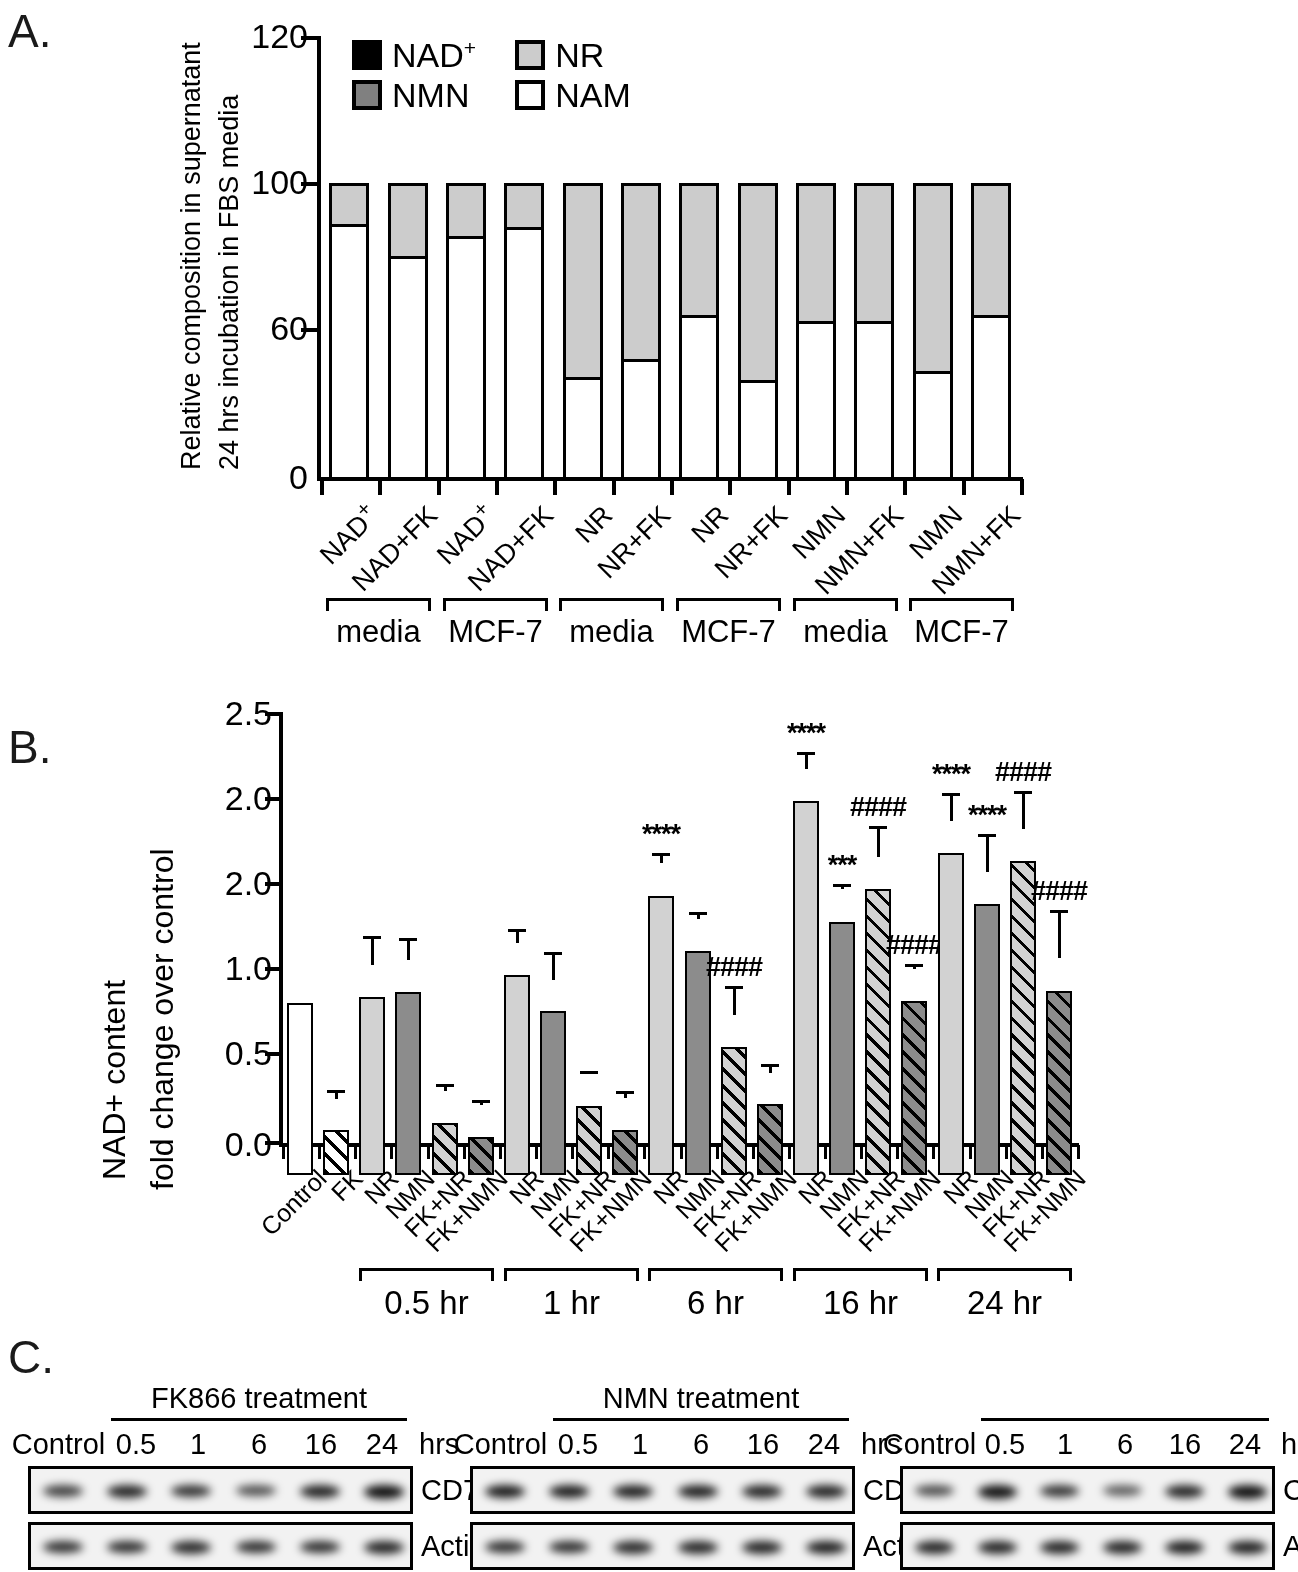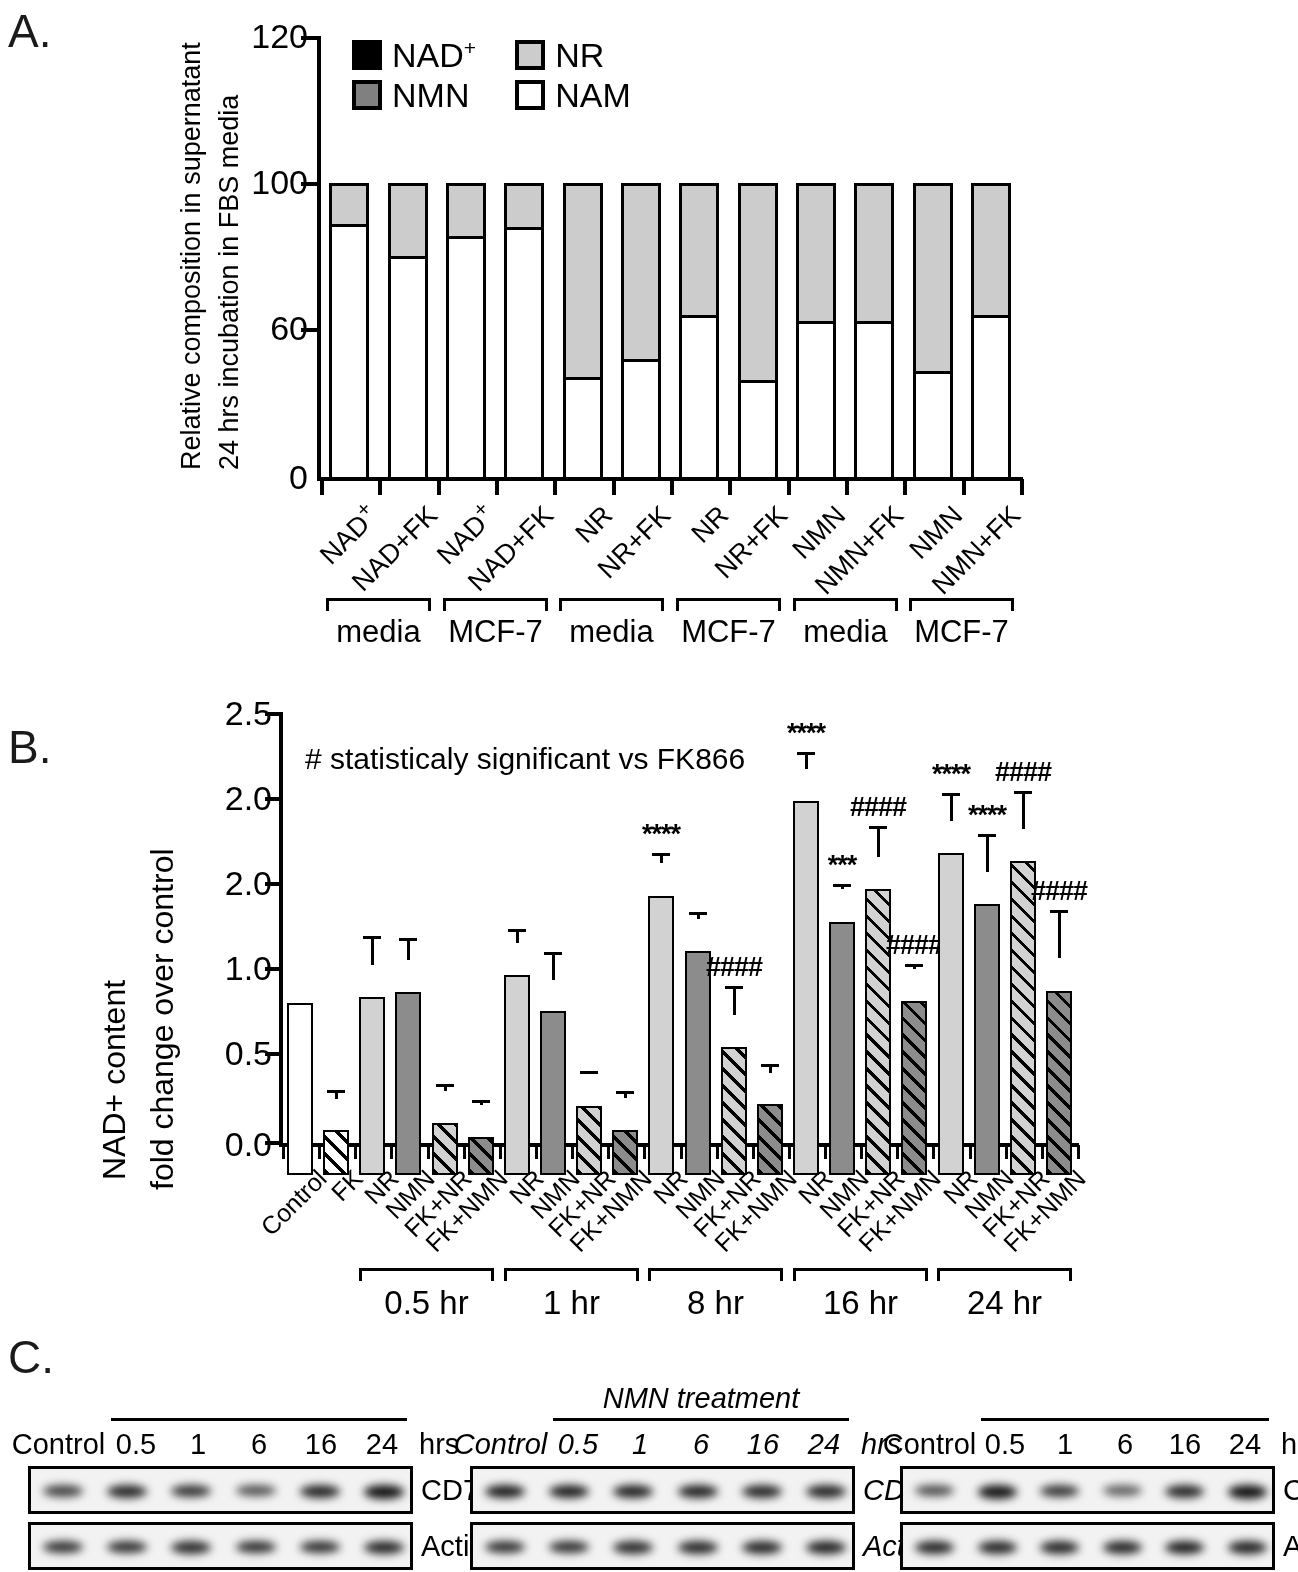--- a/index.html
+++ b/index.html
@@ -199,21 +199,20 @@
       <div class="brklab" style="left:909px;top:614px;width:105px;">MCF-7</div>
     </div>
 </div>
 
 <div id="panelB">
   <div class="panel-letter" style="left:8px;top:40px;">B.</div>
 
   <div class="vlabel" style="left:96px;top:500px;font-size:32px;"><span>NAD+ content</span></div>
   <div class="vlabel" style="left:144px;top:510px;font-size:32px;">fold change  over control</div>
 
-  <div class="noteB" style="left:305px;top:60px;"># statisticaly significant vs FK866</div>
 
   <div class="ytlabel" style="left:196px;top:16px;width:76px;">2.5</div>
   <div class="ytlabel" style="left:196px;top:101px;width:76px;">2.0</div>
   <div class="ytlabel" style="left:196px;top:186px;width:76px;">2.0</div>
   <div class="ytlabel" style="left:196px;top:271px;width:76px;">1.0</div>
   <div class="ytlabel" style="left:196px;top:356px;width:76px;">0.5</div>
   <div class="ytlabel" style="left:196px;top:447px;width:76px;">0.0</div>
 
   <div class="axis-line" style="left:279px;top:32px;width:4px;height:435px;"></div>
   <div class="axis-line" style="left:279px;top:463px;width:800px;height:4px;"></div>
@@ -348,32 +347,33 @@
       <div class="xrotB" style="left:809px;top:484px;width:190px;">NMN</div>
       <div class="xrotB" style="left:845px;top:484px;width:190px;">FK+NR</div>
       <div class="xrotB" style="left:881px;top:484px;width:190px;">FK+NMN</div>
     </div>
   <div id="bracketsB">
       <div class="brk" style="left:359px;top:588px;width:135px;"></div>
       <div class="brklab" style="left:359px;top:604px;width:135px;font-size:33px;">0.5 hr</div>
       <div class="brk" style="left:504px;top:588px;width:135px;"></div>
       <div class="brklab" style="left:504px;top:604px;width:135px;font-size:33px;">1 hr</div>
       <div class="brk" style="left:648px;top:588px;width:135px;"></div>
-      <div class="brklab" style="left:648px;top:604px;width:135px;font-size:33px;">8 hr</div>
+      <div class="brklab" style="left:648px;top:604px;width:135px;font-size:33px;">6 hr</div>
       <div class="brk" style="left:793px;top:588px;width:135px;"></div>
       <div class="brklab" style="left:793px;top:604px;width:135px;font-size:33px;">16 hr</div>
       <div class="brk" style="left:937px;top:588px;width:135px;"></div>
       <div class="brklab" style="left:937px;top:604px;width:135px;font-size:33px;">24 hr</div>
     </div>
 </div>
 
 <div id="panelC">
   <div class="panel-letter" style="left:8px;top:-40px;">C.</div>
   <div id="blotsC">
       <div class="blotgroup" style="left:28px;top:0;width:505px;height:200px;">
+        <div class="grouptitle" style="left:77px;top:12px;width:308px;">FK866 treatment</div>
         <div class="grouprule" style="left:83px;top:48px;width:296px;"></div>
         <div class="lanelab" style="left:-24px;top:58px;width:109px;">Control</div>
         <div class="lanelab" style="left:77px;top:58px;width:62px;">0.5</div>
         <div class="lanelab" style="left:139px;top:58px;width:62px;">1</div>
         <div class="lanelab" style="left:200px;top:58px;width:62px;">6</div>
         <div class="lanelab" style="left:262px;top:58px;width:62px;">16</div>
         <div class="lanelab" style="left:323px;top:58px;width:62px;">24</div>
         <div class="lanelab" style="left:391px;top:58px;width:80px;text-align:left;">hrs</div>
         <div class="blotbox" style="left:0;top:96px;width:385px;height:48px;">
           <div class="band" style="left:12px;top:16px;width:40px;height:12px;background:rgba(0,0,0,0.7343999999999999);filter:blur(4px);"></div>
@@ -387,21 +387,21 @@
         <div class="blotbox" style="left:0;top:152px;width:385px;height:48px;">
           <div class="band" style="left:12px;top:16px;width:40px;height:12px;background:rgba(0,0,0,0.7964);filter:blur(4px);"></div>
           <div class="band" style="left:76px;top:16px;width:40px;height:12px;background:rgba(0,0,0,0.8088);filter:blur(4px);"></div>
           <div class="band" style="left:140px;top:16px;width:40px;height:13px;background:rgba(0,0,0,0.8211999999999999);filter:blur(4px);"></div>
           <div class="band" style="left:205px;top:16px;width:40px;height:12px;background:rgba(0,0,0,0.8088);filter:blur(4px);"></div>
           <div class="band" style="left:269px;top:16px;width:40px;height:12px;background:rgba(0,0,0,0.8088);filter:blur(4px);"></div>
           <div class="band" style="left:333px;top:16px;width:40px;height:13px;background:rgba(0,0,0,0.846);filter:blur(4px);"></div>
         </div>
         <div class="blotlab" style="left:393px;top:160px;">Actin</div>
       </div>
-      <div class="blotgroup" style="left:470px;top:0;width:505px;height:200px;font-style:italic;">
+      <div class="blotgroup" style="left:470px;top:0;width:505px;height:200px;">
         <div class="grouptitle" style="left:77px;top:12px;width:308px;">NMN treatment</div>
         <div class="grouprule" style="left:83px;top:48px;width:296px;"></div>
         <div class="lanelab" style="left:-24px;top:58px;width:109px;">Control</div>
         <div class="lanelab" style="left:77px;top:58px;width:62px;">0.5</div>
         <div class="lanelab" style="left:139px;top:58px;width:62px;">1</div>
         <div class="lanelab" style="left:200px;top:58px;width:62px;">6</div>
         <div class="lanelab" style="left:262px;top:58px;width:62px;">16</div>
         <div class="lanelab" style="left:323px;top:58px;width:62px;">24</div>
         <div class="lanelab" style="left:391px;top:58px;width:80px;text-align:left;">hrs</div>
         <div class="blotbox" style="left:0;top:96px;width:385px;height:48px;">

